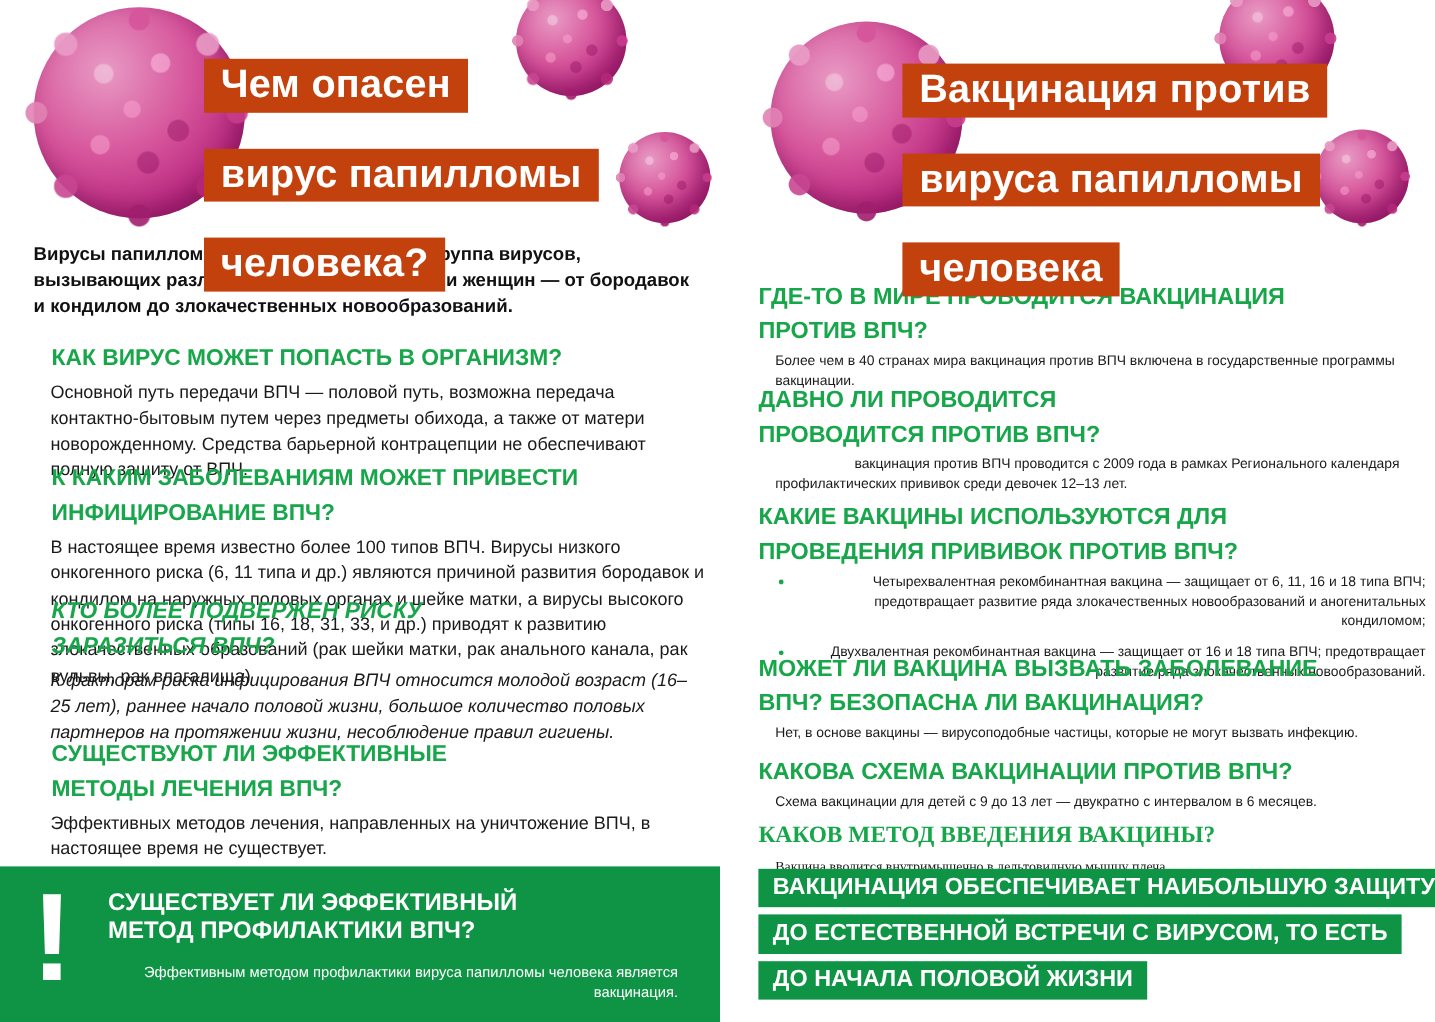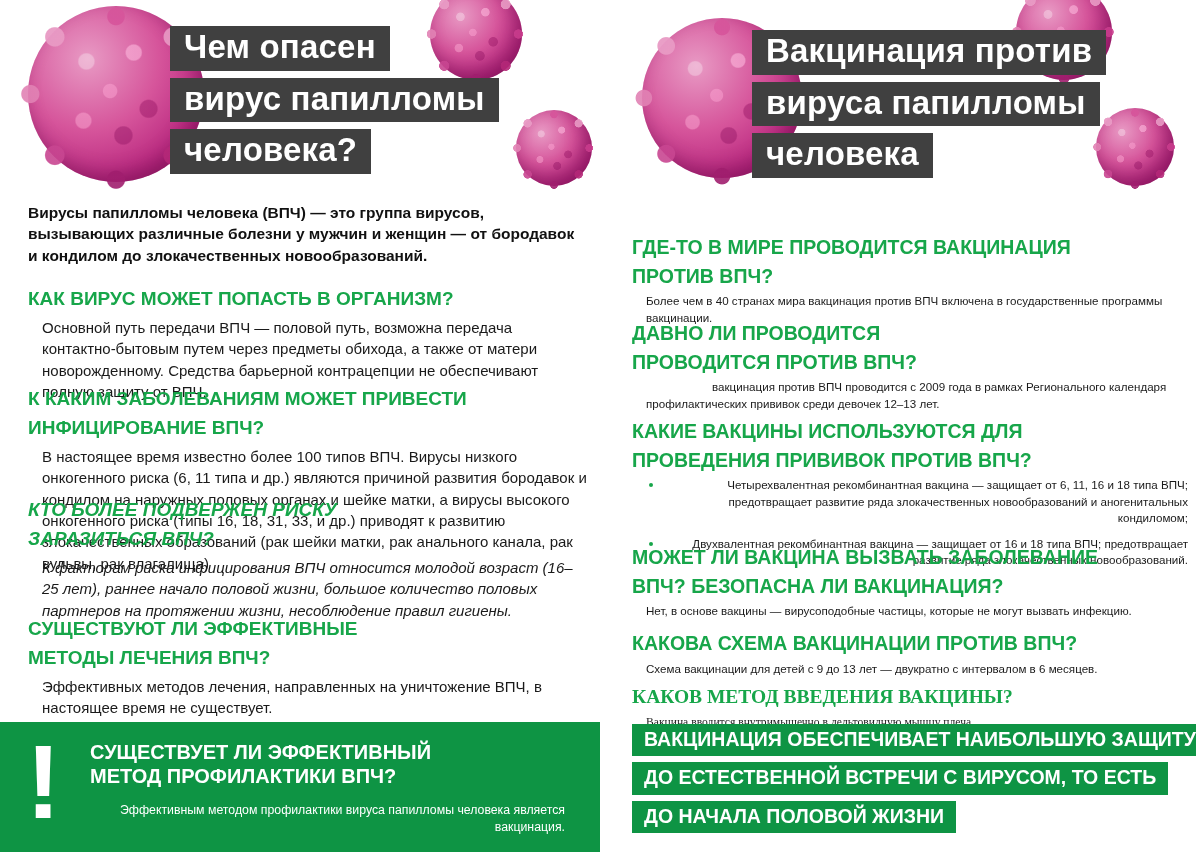--- a/index.html
+++ b/index.html
@@ -71,28 +71,29 @@
   .v-r-mid   { left: 396px; top: -16px; width: 96px;  height: 96px; }
   .v-r-small { left: 476px; top: 108px; width: 78px;  height: 78px; }
 
   
   .banner-wrap {
     position: absolute;
     z-index: 3;
   }
   .banner-line {
     display: inline-block;
-    background: #404040;
+    background: #c2410c;
     color: #ffffff;
     font-weight: bold;
     letter-spacing: .2px;
     padding: 4px 14px 7px 14px;
     margin-bottom: 7px;
     white-space: nowrap;
     line-height: 1.02;
+    margin-top: 23px;
   }
   .banner-left  .banner-line { font-size: 33px; }
   .banner-right .banner-line { font-size: 33px; }
   .banner-left  { left: 170px; top: 26px; }
   .banner-right { left: 132px; top: 30px; }
 
   
   .intro {
     position: absolute;
     left: 28px;
@@ -106,21 +107,21 @@
   .qa {
     position: absolute;
     left: 28px;
     width: 560px;
   }
   .q {
     color: #17a64a;
     font-weight: bold;
     font-size: 19px;
     line-height: 1.16;
-    margin: 0 0 7px 0;
+    margin: 0 0 7px 15px;
   }
   .a {
     font-size: 15px;
     line-height: 1.42;
     margin: 0 0 20px 14px;
     color: #1a1a1a;
   }
 
   
   .qa-r {

